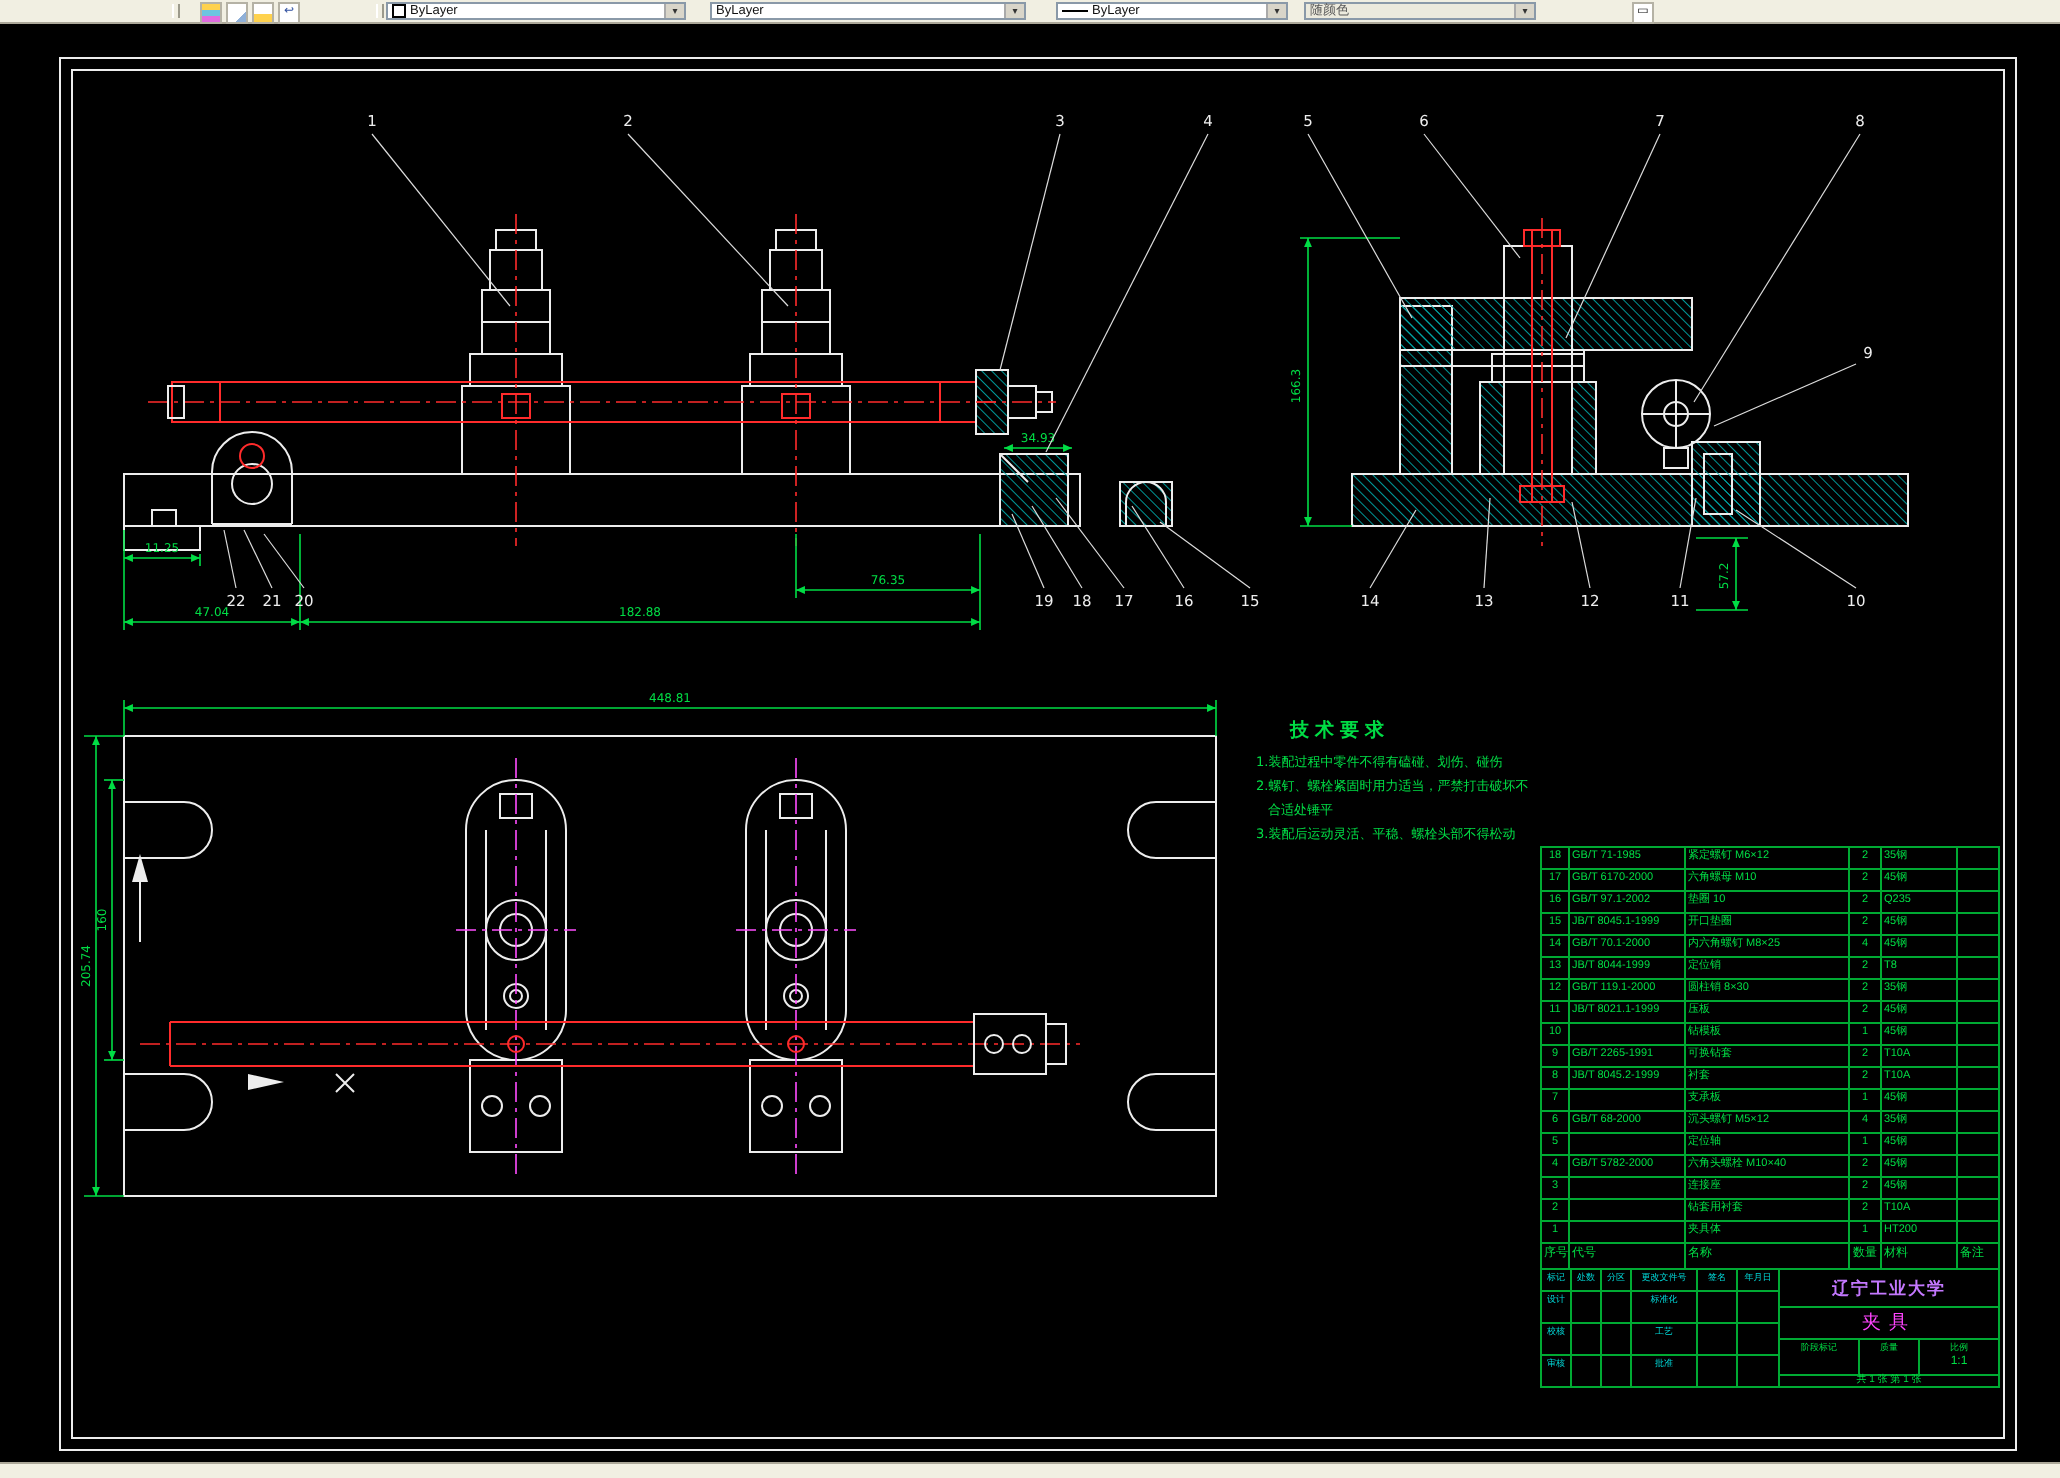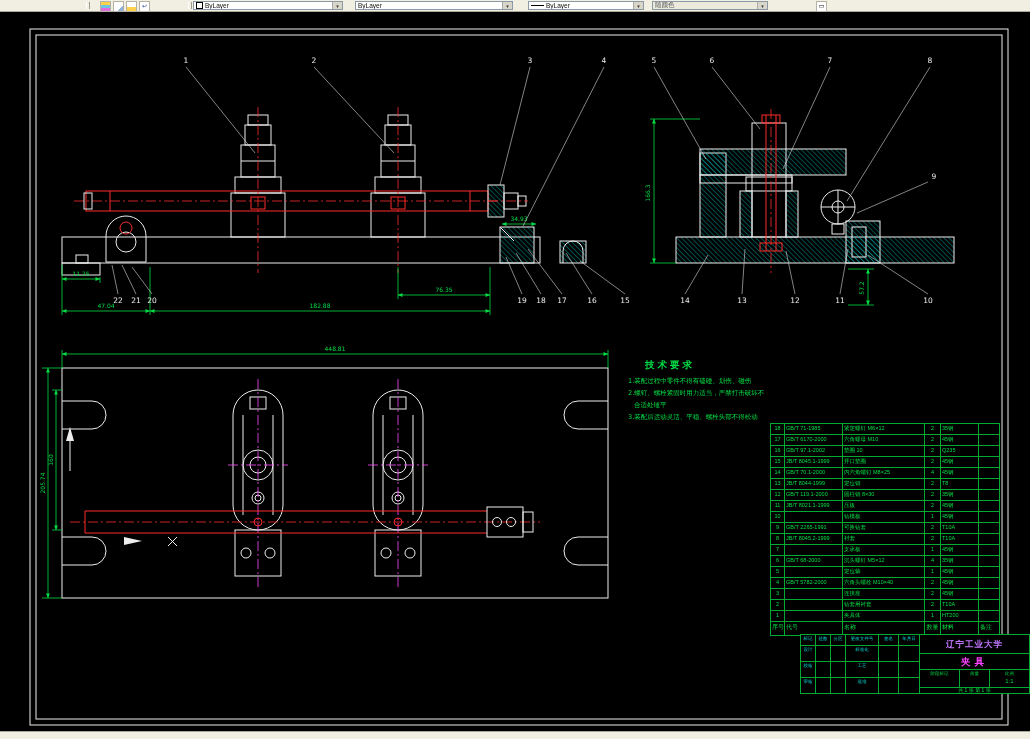--- a/index.html
+++ b/index.html
@@ -46,35 +46,35 @@
                 padding:2px 1px 0 1px;white-space:nowrap;overflow:hidden;}
   .bom-row span:last-child{border-right:none;}
   .bc1{width:14px;text-align:center;}
   .bc2{width:58px;}
   .bc3{width:82px;}
   .bc4{width:16px;text-align:center;}
   .bc5{width:38px;}
   .bc6{flex:1;}
   
   .tblock{position:absolute;left:770px;top:623px;width:230px;height:60px;display:flex;
-          color:#00dd45;box-sizing:border-box;background:#000;font-size:4.5px;line-height:1;margin-left:30px;}
+          color:#00dd45;box-sizing:border-box;background:#000;font-size:4.5px;line-height:1;}
   .tb-left{width:120px;border:1px solid #00aa33;box-sizing:border-box;display:flex;flex-direction:column;}
   .tb-right{width:110px;border:1px solid #00aa33;border-left:none;box-sizing:border-box;
             display:flex;flex-direction:column;}
   .tb-mrow{display:flex;height:10px;border-bottom:1px solid #00aa33;}
   .tb-rrow{display:flex;flex:1;border-bottom:1px solid #00aa33;}
   .tb-rrow:last-child{border-bottom:none;}
   .tb-left span{display:block;border-right:1px solid #00aa33;height:100%;box-sizing:border-box;
                 padding-top:2px;text-align:center;overflow:hidden;white-space:nowrap;color:#00d8d8;}
   .tb-left span:last-child{border-right:none;}
   .tc1{width:15px;} .tc2{width:15px;} .tc3{width:15px;} .tc4{width:33px;} .tc5{width:20px;} .tc6{flex:1;}
   .tb-uni{height:24px;border-bottom:1px solid #00aa33;color:#c478ff;font-size:8.5px;font-weight:bold;
           display:flex;align-items:center;justify-content:center;letter-spacing:1px;}
   .tb-name{height:20px;border-bottom:1px solid #00aa33;color:#ff44ff;font-size:9.5px;
-           display:flex;align-items:center;justify-content:center;letter-spacing:4px;font-weight:bold;}
+           display:flex;align-items:center;justify-content:center;letter-spacing:4px;}
   .tb-stage{height:23px;border-bottom:1px solid #00aa33;display:flex;}
   .st-cell{border-right:1px solid #00aa33;box-sizing:border-box;padding-top:2px;text-align:center;
            display:flex;flex-direction:column;gap:2px;overflow:hidden;}
   .st-cell:last-child{border-right:none;}
   .st1{width:40px;} .st2{width:30px;} .st3{flex:1;}
   .st-val{color:#00dd45;font-size:6px;}
   .tb-sheet{flex:1;display:flex;align-items:center;justify-content:center;font-size:5px;}
   
   .statusbar{position:absolute;top:731px;left:0;width:1030px;height:8px;background:#f1efe2;
              border-top:1px solid #aca899;}

